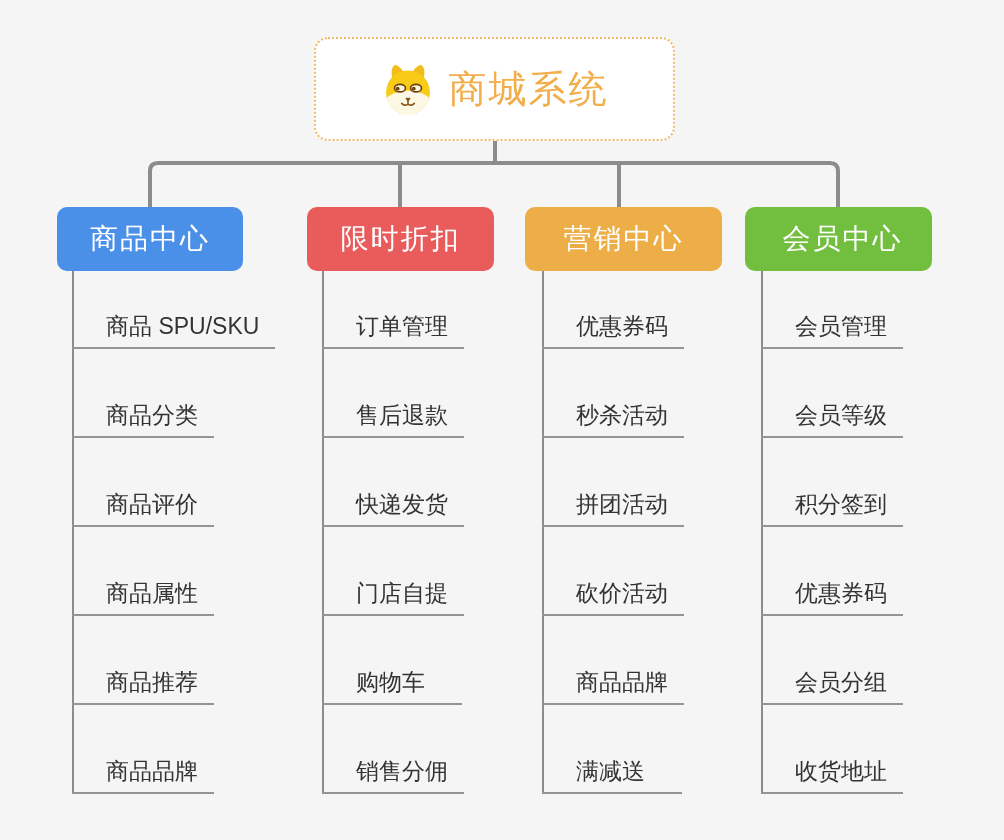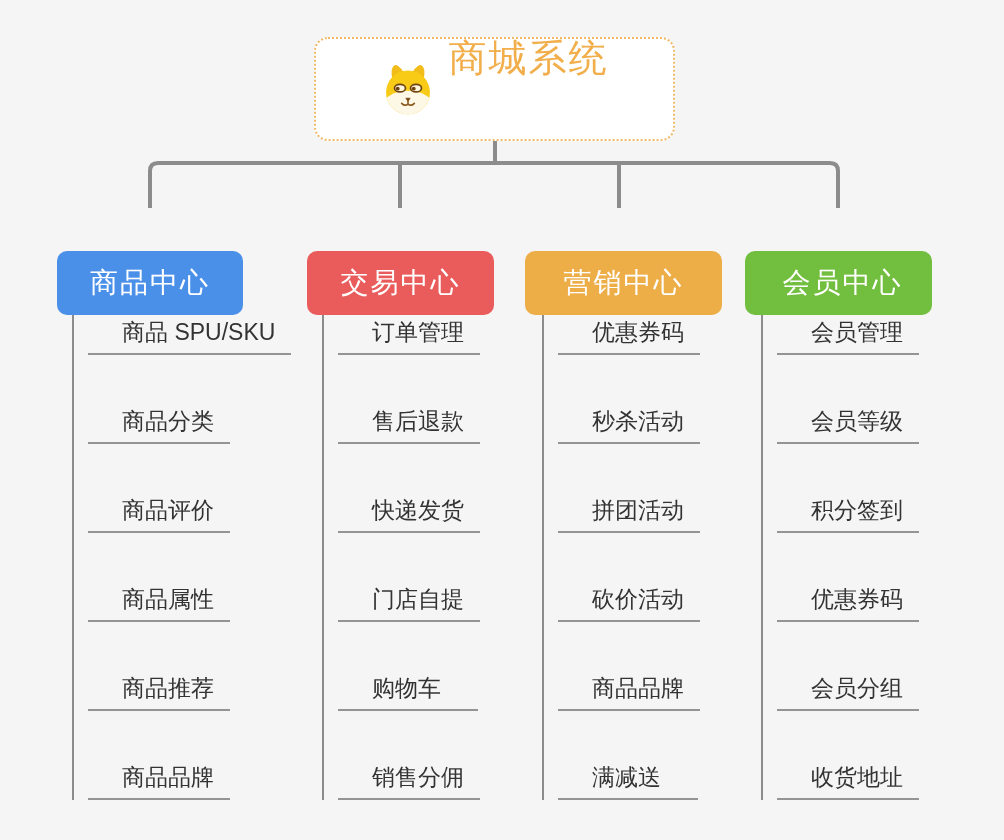--- a/index.html
+++ b/index.html
@@ -10,42 +10,42 @@
     overflow:hidden;
   }
   .canvas{position:relative;width:1004px;height:840px;background:#f5f5f5;}
   .connectors{position:absolute;left:0;top:0;z-index:0;}
 
   
   .root-node{
     position:absolute;left:314px;top:37px;width:361px;height:104px;
     background:#ffffff;border:2px dotted #f0ba67;border-radius:14px;
     box-sizing:border-box;
-    display:flex;justify-content:center;gap:14px;
+    display:flex;align-items:center;justify-content:center;gap:14px;
     z-index:2;
   }
   .root-title{
     font-size:38px;line-height:1;letter-spacing:2px;color:#f1ae4b;
   }
   .root-icon{display:flex;align-items:center;}
 
   
   .branch{
     position:absolute;top:207px;height:64px;border-radius:10px;
     display:flex;align-items:center;justify-content:center;
     color:#ffffff;font-size:28px;letter-spacing:2px;
-    z-index:2;box-sizing:border-box;margin-top:44px;
+    z-index:2;box-sizing:border-box;
   }
   .branch-0{left:57px;width:186px;}
   .branch-1{left:307px;width:187px;}
   .branch-2{left:525px;width:197px;}
   .branch-3{left:745px;width:187px;padding-left:8px;}
 
   
-  .col{position:absolute;top:266px;z-index:1;padding-left:16px;}
+  .col{position:absolute;top:260px;z-index:1;}
   .col-0{left:72px;}
   .col-1{left:322px;}
   .col-2{left:542px;text-align:center;}
   .col-3{left:761px;}
   .col-line{
     position:absolute;left:0;top:0;width:2px;height:534px;background:#8c8c8c;
   }
   .leaf{
     position:relative;height:89px;box-sizing:border-box;
     width:fit-content;min-width:140px;
@@ -91,21 +91,21 @@
         <path d="M24.5 49 Q28.5 53 32 49.8 Q35.5 53 39.5 49" fill="none" stroke="#8b5a1e" stroke-width="2" stroke-linecap="round"></path>
       </svg>
     </span>
     <span class="root-title">商城系统</span>
   </div>
 
   <div class="branch branch-0" style="background-color: rgb(74, 143, 232);">
     <span>商品中心</span>
   </div>
   <div class="branch branch-1" style="background-color: rgb(234, 92, 92);">
-    <span>交易中心</span>
+    <span>限时折扣</span>
   </div>
   <div class="branch branch-2" style="background-color: rgb(237, 173, 71);">
     <span>营销中心</span>
   </div>
   <div class="branch branch-3" style="background-color: rgb(114, 190, 63);">
     <span>会员中心</span>
   </div>
 
   <div class="col col-0">
     <div class="col-line"></div>

